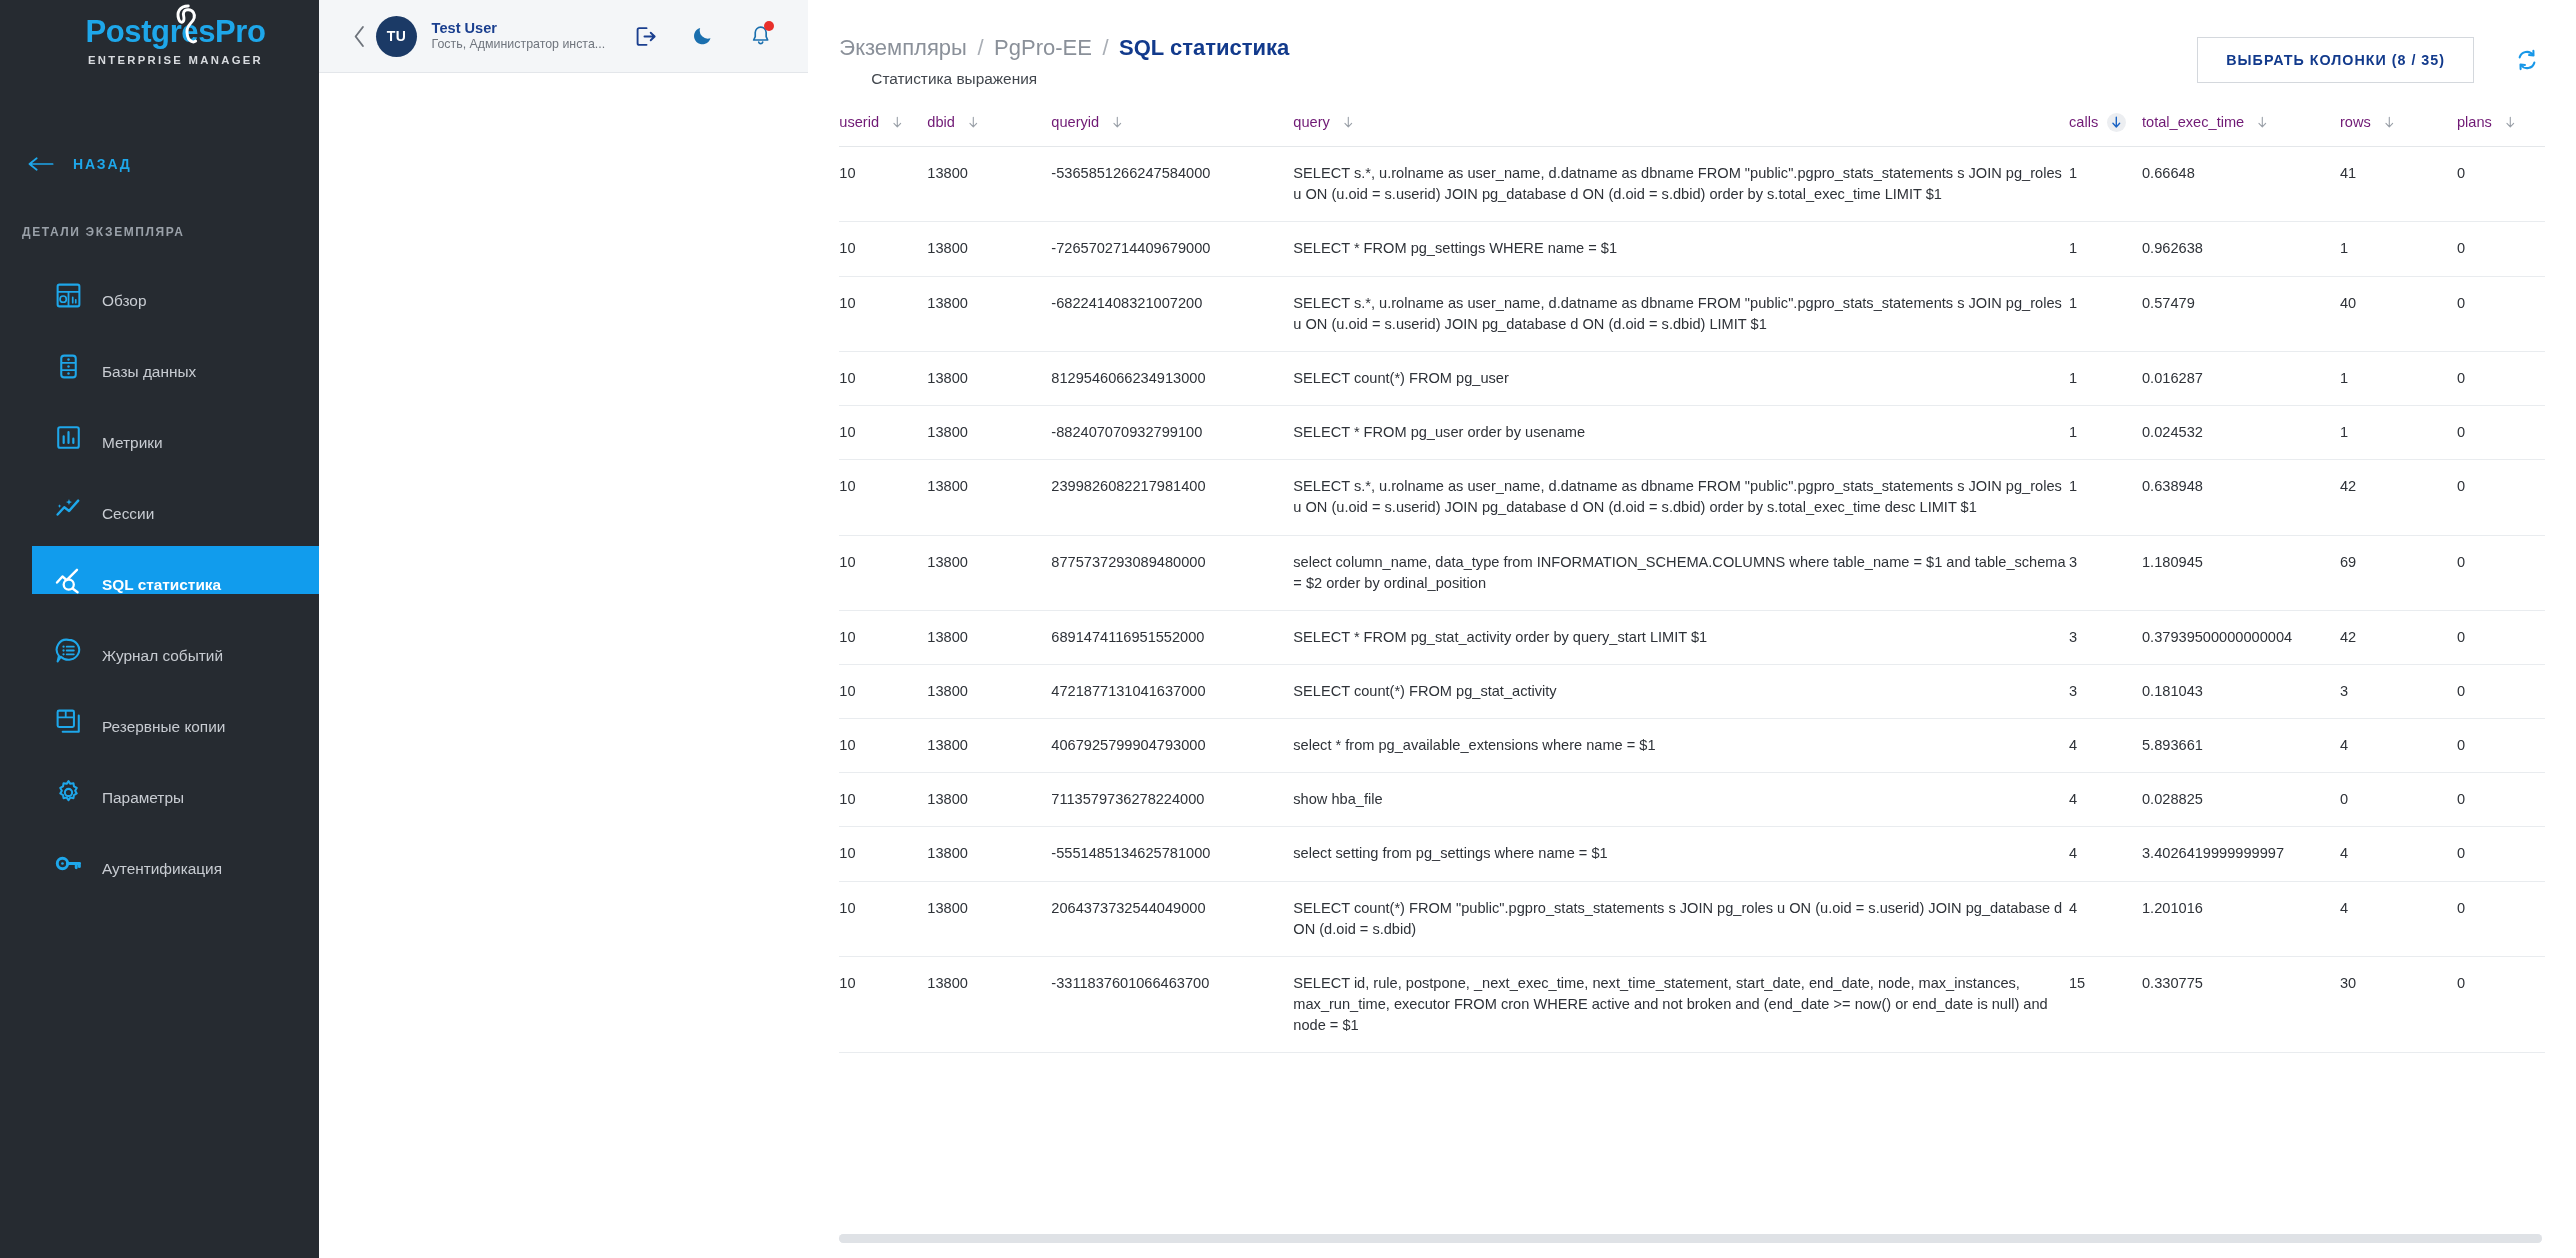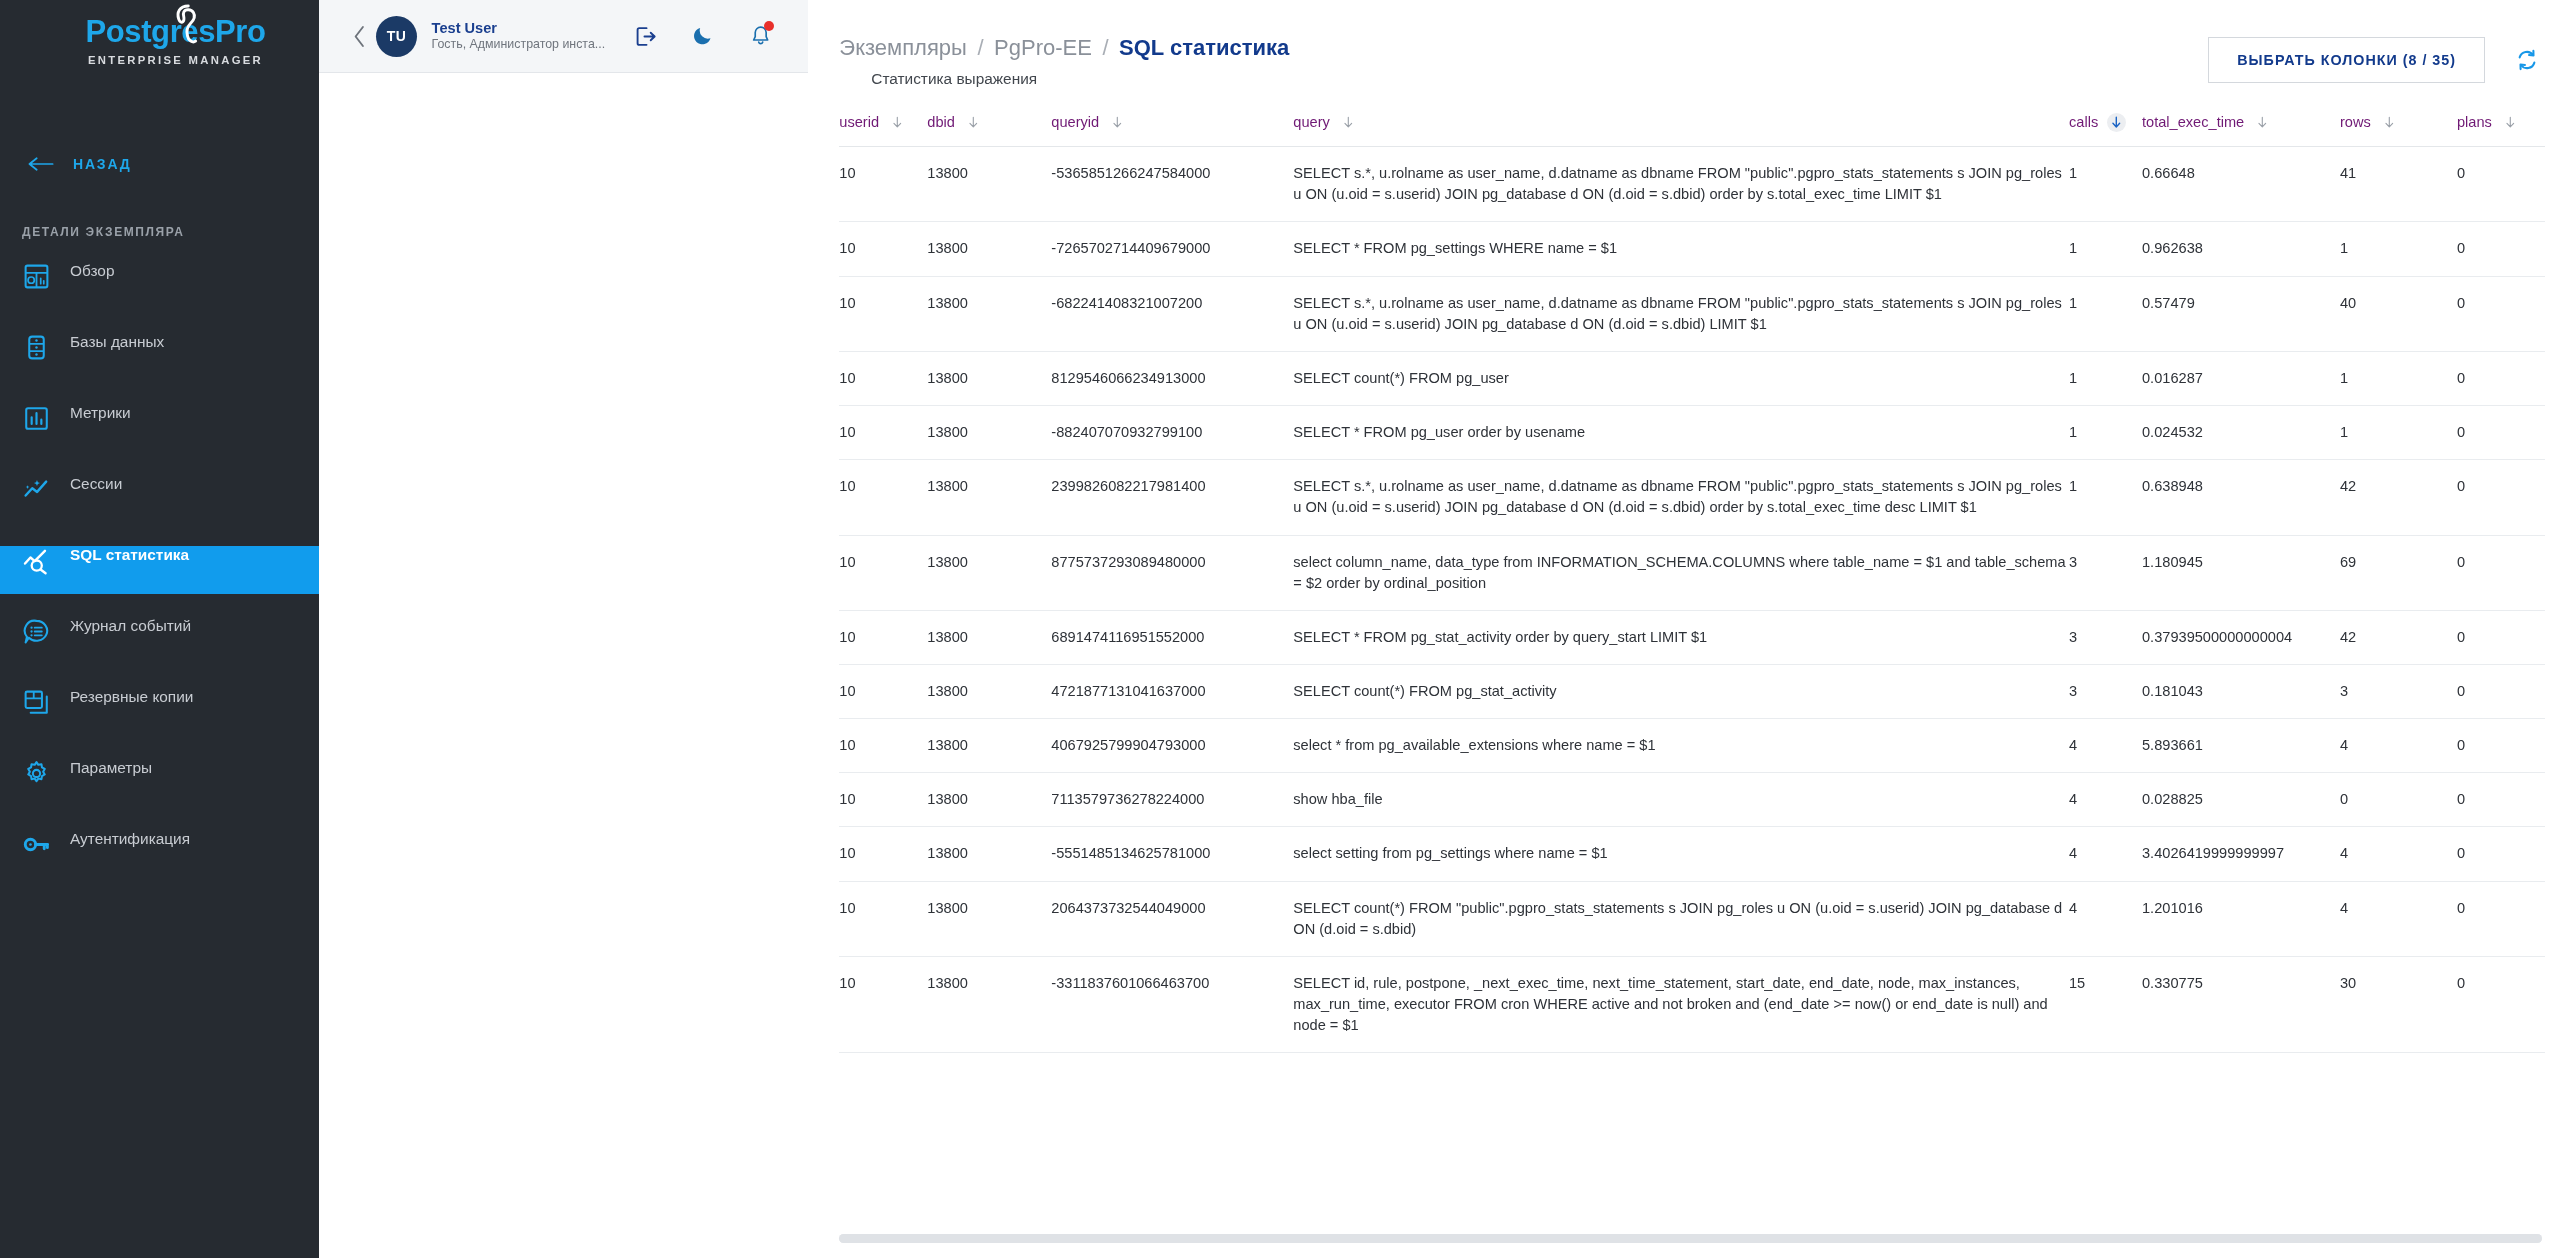--- a/index.html
+++ b/index.html
@@ -39,22 +39,22 @@
   .back-label {
     font-size: 14px; font-weight: 700; letter-spacing: 1.8px; color: #1ea7ea;
   }
   .section-title {
     margin-top: 53px; padding-left: 22px;
     font-size: 12px; font-weight: 700; letter-spacing: 1.6px;
     color: #9aa1a9;
   }
   .nav { margin-top: 23.4px; }
   .nav-item {
-    display: flex; align-items: flex-start; gap: 19px;
-    height: 48px; padding-left: 22px; cursor: pointer;
+    display: flex; align-items: flex-end; gap: 19px;
+    height: 48px; padding-left: 22px; cursor: pointer; margin-left: 32px;
   }
   .nav-item .ico { width: 29px; height: 29px; display: block; flex: 0 0 29px; }
   .nav-item .lbl { font-size: 15.4px; color: #c8ccd2; white-space: nowrap; }
   .nav-item.active { background: #119ced; }
   .nav-item.active .lbl { color: #ffffff; font-weight: 600; }
   .nav-spacer { height: 23px; }
 
   
   .main { flex: 1; height: 1259px; display: flex; flex-direction: row; background: #ffffff; position: relative; }
 
@@ -86,21 +86,21 @@
   .page-head {
     display: flex; align-items: flex-start;
     padding: 34px 32px 0 31px;
   }
   .crumbs { font-size: 22px; line-height: 1.25; }
   .crumb-dim { color: #8a9099; }
   .crumb-sep { color: #a9aeb5; margin: 0 4.4px; }
   .crumb-active { color: #123a8c; font-weight: 700; }
   .subtitle { margin-top: 8px; font-size: 15.4px; color: #41464d; margin-left: 32px; }
   .head-spacer { flex: 1; }
-  .head-actions { display: flex; align-items: center; gap: 25px; padding-top: 2.9px; }
+  .head-actions { display: flex; align-items: center; gap: 36px; padding-top: 2.9px; }
   .btn-columns {
     border: 0.7px solid #d4d8dd; background: #ffffff;
     color: #123a8c; font-weight: 700; letter-spacing: 1px;
     font-size: 14.3px; padding: 14px 28px; cursor: pointer;
     font-family: "Liberation Sans", sans-serif;
     white-space: nowrap;
   }
   .refresh-btn { width: 34px; height: 34px; display: flex; align-items: center; justify-content: center; cursor: pointer; }
 
   

